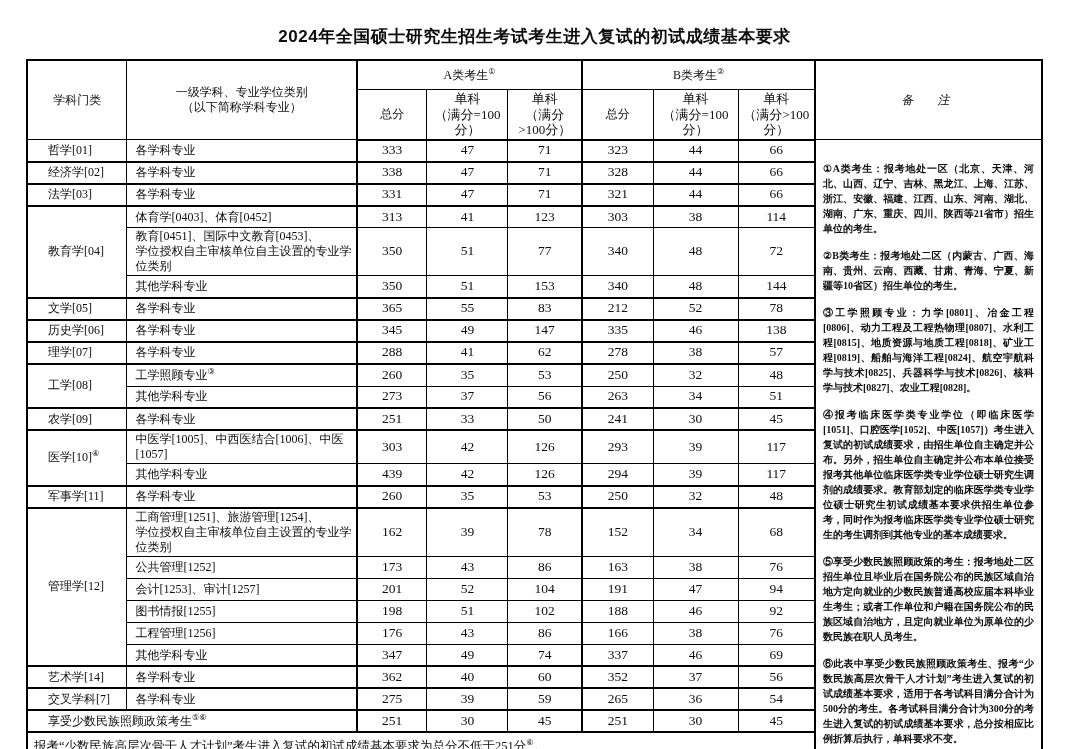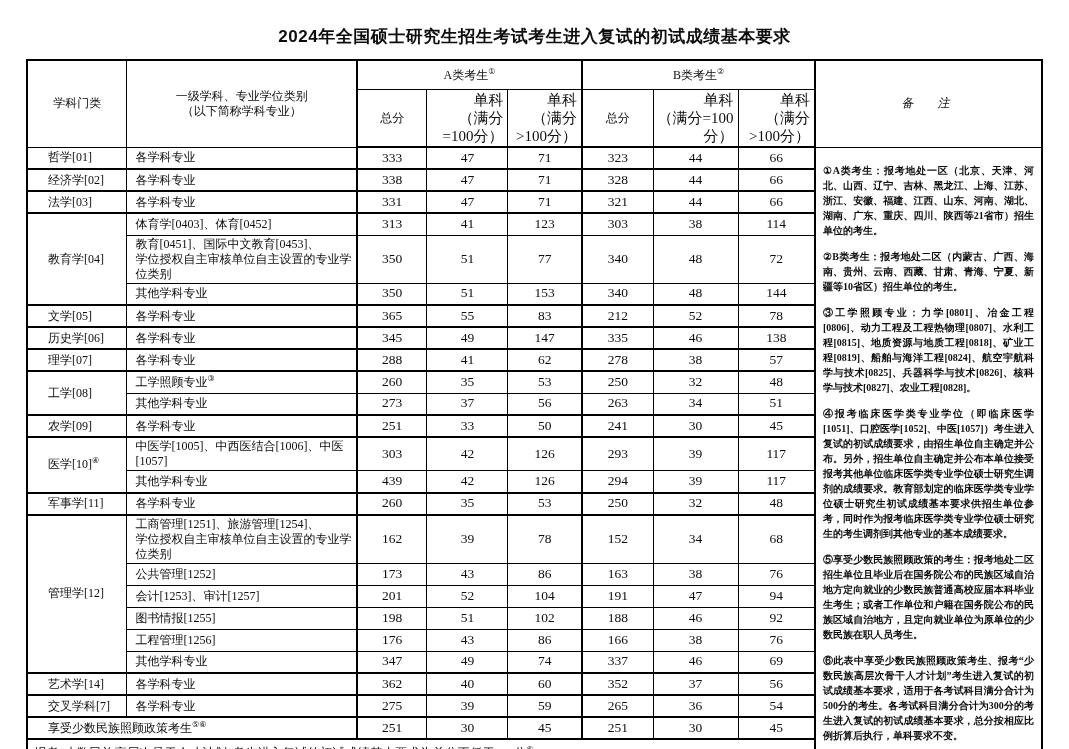--- a/index.html
+++ b/index.html
@@ -18,33 +18,33 @@
   }
   .score-table th,.score-table td{
     border:1px solid #000;padding:1px 4px;font-weight:normal;
     font-size:12px;line-height:1.25;overflow:hidden;
   }
   thead th{text-align:center;vertical-align:middle;}
   thead tr.h1 th{height:26px;}
   thead tr.h2 th{height:32px;}
   thead tr.h2 th{border-bottom-width:2px;}
   th.remarks-head{border-bottom-width:1px !important;letter-spacing:6px;font-style:italic;}
-  .sub{font-size:15px;line-height:1.2;text-align:right;}
+  .sub{font-size:13px;line-height:1.2;}
   td.num{text-align:center;font-size:13.5px;font-family:"Liberation Serif",serif;}
   td.cat{text-align:left;padding-left:20px;}
   td.disc{text-align:left;padding-left:8px;}
   tr.r-single{height:22px;}
   tr.r-tall{height:45px;}
   tr.group-start>td{border-top-width:2px;}
   .thickL{border-left-width:2px !important;}
   td.remarks-cell{
     vertical-align:top;text-align:justify;padding:9px 7px 4px 7px;
     font-size:10px;line-height:1.5;font-weight:600;border-top-width:1px !important;
   }
-  td.remarks-cell .rp{margin:6px 0 11px 0;}
+  td.remarks-cell .rp{margin:12px 0 11px 0;}
   td.footnote-cell{height:26px;text-align:left;padding-left:6px;font-size:12.5px;}
   sup{font-size:8px;line-height:0;}
 </style>
 </head>
 <body>
 
 <div class="page">
   <div class="doc-title">2024年全国硕士研究生招生考试考生进入复试的初试成绩基本要求</div>
 
   <table class="score-table">

